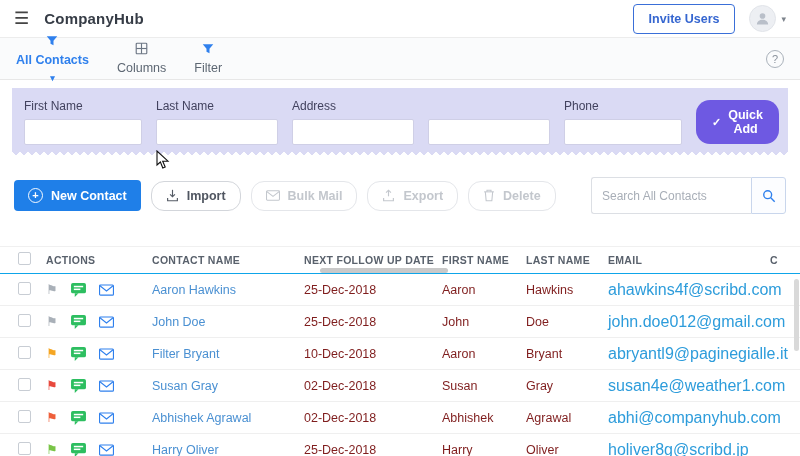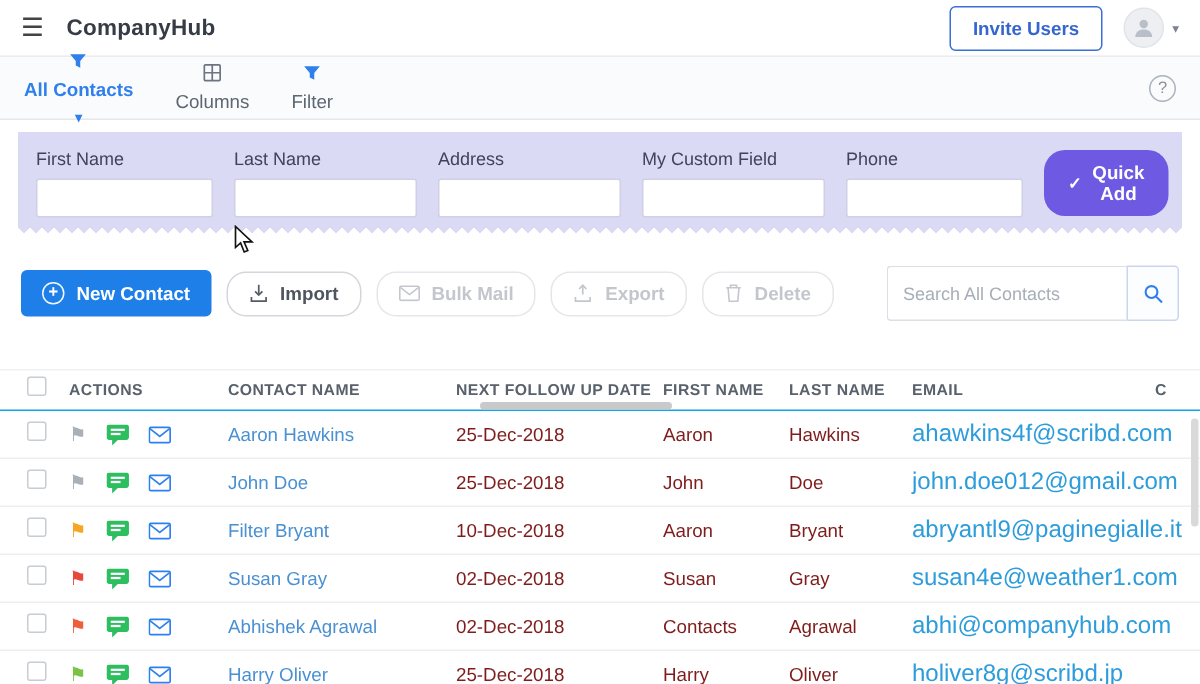--- a/index.html
+++ b/index.html
@@ -142,21 +142,20 @@
     </div>
     <div class="qa-field">
       <span class="qa-label">Last Name</span>
       <input class="qa-input qa-w2" style="">
     </div>
     <div class="qa-field">
       <span class="qa-label">Address</span>
       <input class="qa-input qa-w2" style="">
     </div>
     <div class="qa-field">
-      <span class="qa-label">My Custom Field</span>
       <input class="qa-input qa-w2" style="">
     </div>
     <div class="qa-field">
       <span class="qa-label">Phone</span>
       <input class="qa-input qa-w3" style="">
     </div>
     <button class="quickadd-btn">
       <span class="chk">✓</span>
       <span>Quick Add</span>
     </button>
@@ -350,21 +349,21 @@
         </span>
         <span class="icon-btn">
           <svg width="15" height="12" viewBox="0 0 16 12" fill="none" stroke="#2f80ed" stroke-width="1.2">
               <rect x="0.6" y="0.6" width="14.8" height="10.8" rx="1"></rect>
               <path d="M1 1.5l7 5.5 7-5.5"></path>
             </svg>
         </span>
       </span>
       <span class="col-name name-link">Abhishek Agrawal</span>
       <span class="col-date cell-text">02-Dec-2018</span>
-      <span class="col-first cell-text">Contacts</span>
+      <span class="col-first cell-text">Abhishek</span>
       <span class="col-last cell-text">Agrawal</span>
       <span class="col-email email-link">abhi@companyhub.com</span>
       <span class="col-company cell-text"></span>
     </div>
 
     <div class="trow">
       <span class="col-check"><span class="cb"></span></span>
       <span class="col-actions">
         <span class="flag-icon" style="color: rgb(121, 196, 71);">⚑</span>
         <span class="icon-btn">

